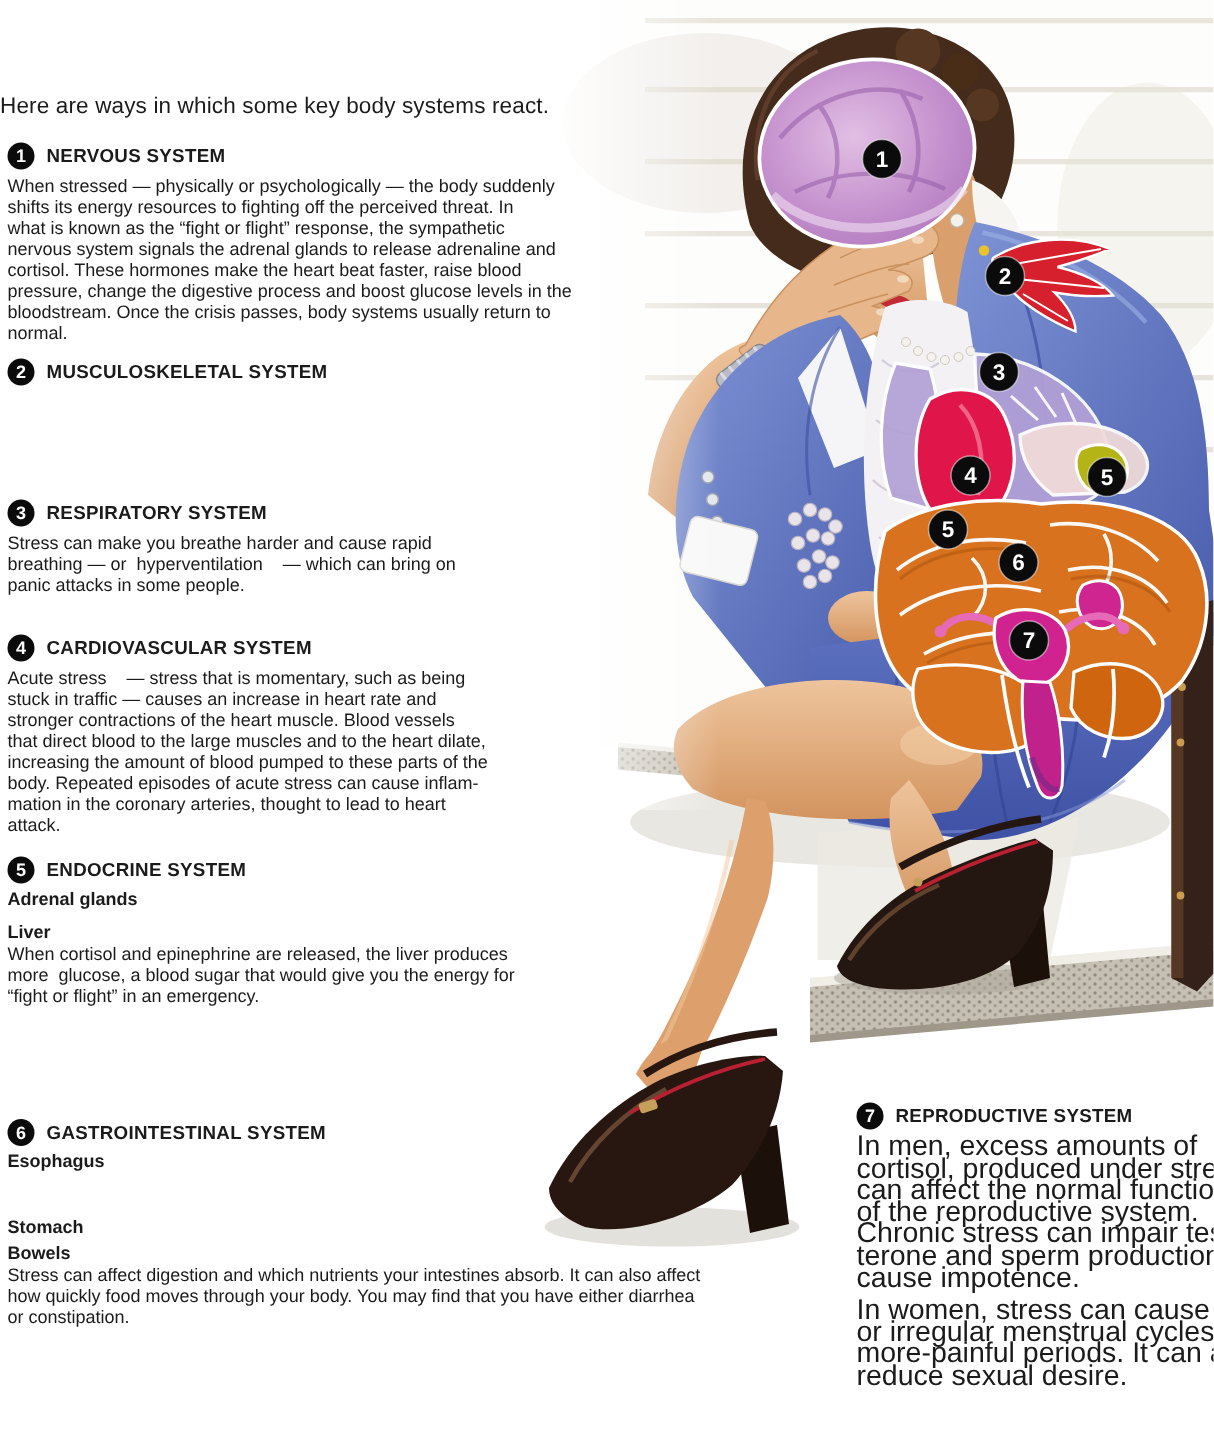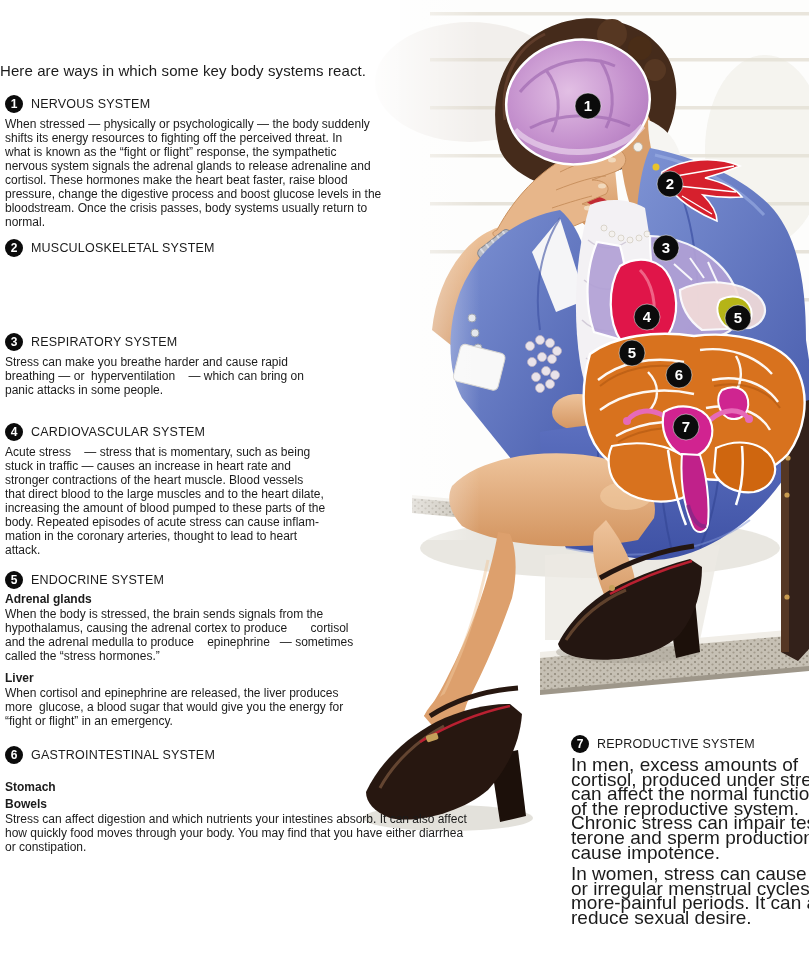--- a/index.html
+++ b/index.html
@@ -8,21 +8,21 @@
     font-family:"Liberation Sans",sans-serif;color:#1b1b1b;overflow:hidden;
   }
   #art{position:absolute;left:0;top:0;width:809px;height:959px;z-index:0}
   .intro{position:absolute;left:0;top:62px;font-size:15px;letter-spacing:.1px;z-index:2;margin:0}
   .sec{position:absolute;left:5px;width:430px;z-index:2}
   .sec-head{display:flex;align-items:center;gap:8px;height:20px}
   .badge{
     flex:0 0 auto;width:18px;height:18px;border-radius:50%;background:#0b0b0b;color:#fff;
     font-size:12px;font-weight:700;display:flex;align-items:center;justify-content:center;line-height:1;
   }
-  .sec-title{font-size:12.5px;font-weight:400;margin:0;letter-spacing:.2px}
+  .sec-title{font-size:12.5px;font-weight:700;margin:0;letter-spacing:.2px}
   .body{font-size:12px;line-height:14px;margin:3px 0 0;white-space:pre}
   .subhead{font-size:12px;line-height:14px;margin:8px 0 0;white-space:pre}
   .subbody{font-size:12px;line-height:14px;margin:1px 0 0;white-space:pre}
   .s1{top:94px}.s2{top:238px}.s3{top:332px}.s4{top:422px}.s5{top:570px}.s6{top:745px}
   .s7{left:571px;top:734px;width:238px}
   .s7 .p7{font-size:19px;line-height:14.6px;white-space:pre;margin:4px 0 0}
   .s7 .p7 + .p7{margin-top:7px}
 </style>
 </head>
 <body>
@@ -325,36 +325,33 @@
 mation in the coronary arteries, thought to lead to heart
 attack.</p>
 </section>
 
 <section class="sec s5">
   <div class="sec-head">
     <span class="badge">5</span>
     <h2 class="sec-title">ENDOCRINE SYSTEM</h2>
   </div>
   <h3 class="subhead" style="margin-top:2px">Adrenal glands</h3>
-  <p class="subbody">When the body is stressed, the brain sends signals from the
-hypothalamus, causing the adrenal cortex to produce       cortisol
-and the adrenal medulla to produce    epinephrine   — sometimes
-called the “stress hormones.”</p>
   <h3 class="subhead">Liver</h3>
   <p class="subbody">When cortisol and epinephrine are released, the liver produces
 more  glucose, a blood sugar that would give you the energy for
 “fight or flight” in an emergency.</p>
 </section>
 
 <section class="sec s6">
   <div class="sec-head">
     <span class="badge">6</span>
     <h2 class="sec-title">GASTROINTESTINAL SYSTEM</h2>
   </div>
-  <h3 class="subhead" style="margin-top:15px">Stomach</h3>
+  <h3 class="subhead" style="margin-top:2px">Esophagus</h3>
+  <h3 class="subhead" style="margin-top:30px">Stomach</h3>
   <h3 class="subhead" style="margin-top:3px">Bowels</h3>
   <p class="subbody">Stress can affect digestion and which nutrients your intestines absorb. It can also affect
 how quickly food moves through your body. You may find that you have either diarrhea
 or constipation.</p>
 </section>
 
 <section class="sec s7">
   <div class="sec-head">
     <span class="badge">7</span>
     <h2 class="sec-title">REPRODUCTIVE SYSTEM</h2>

